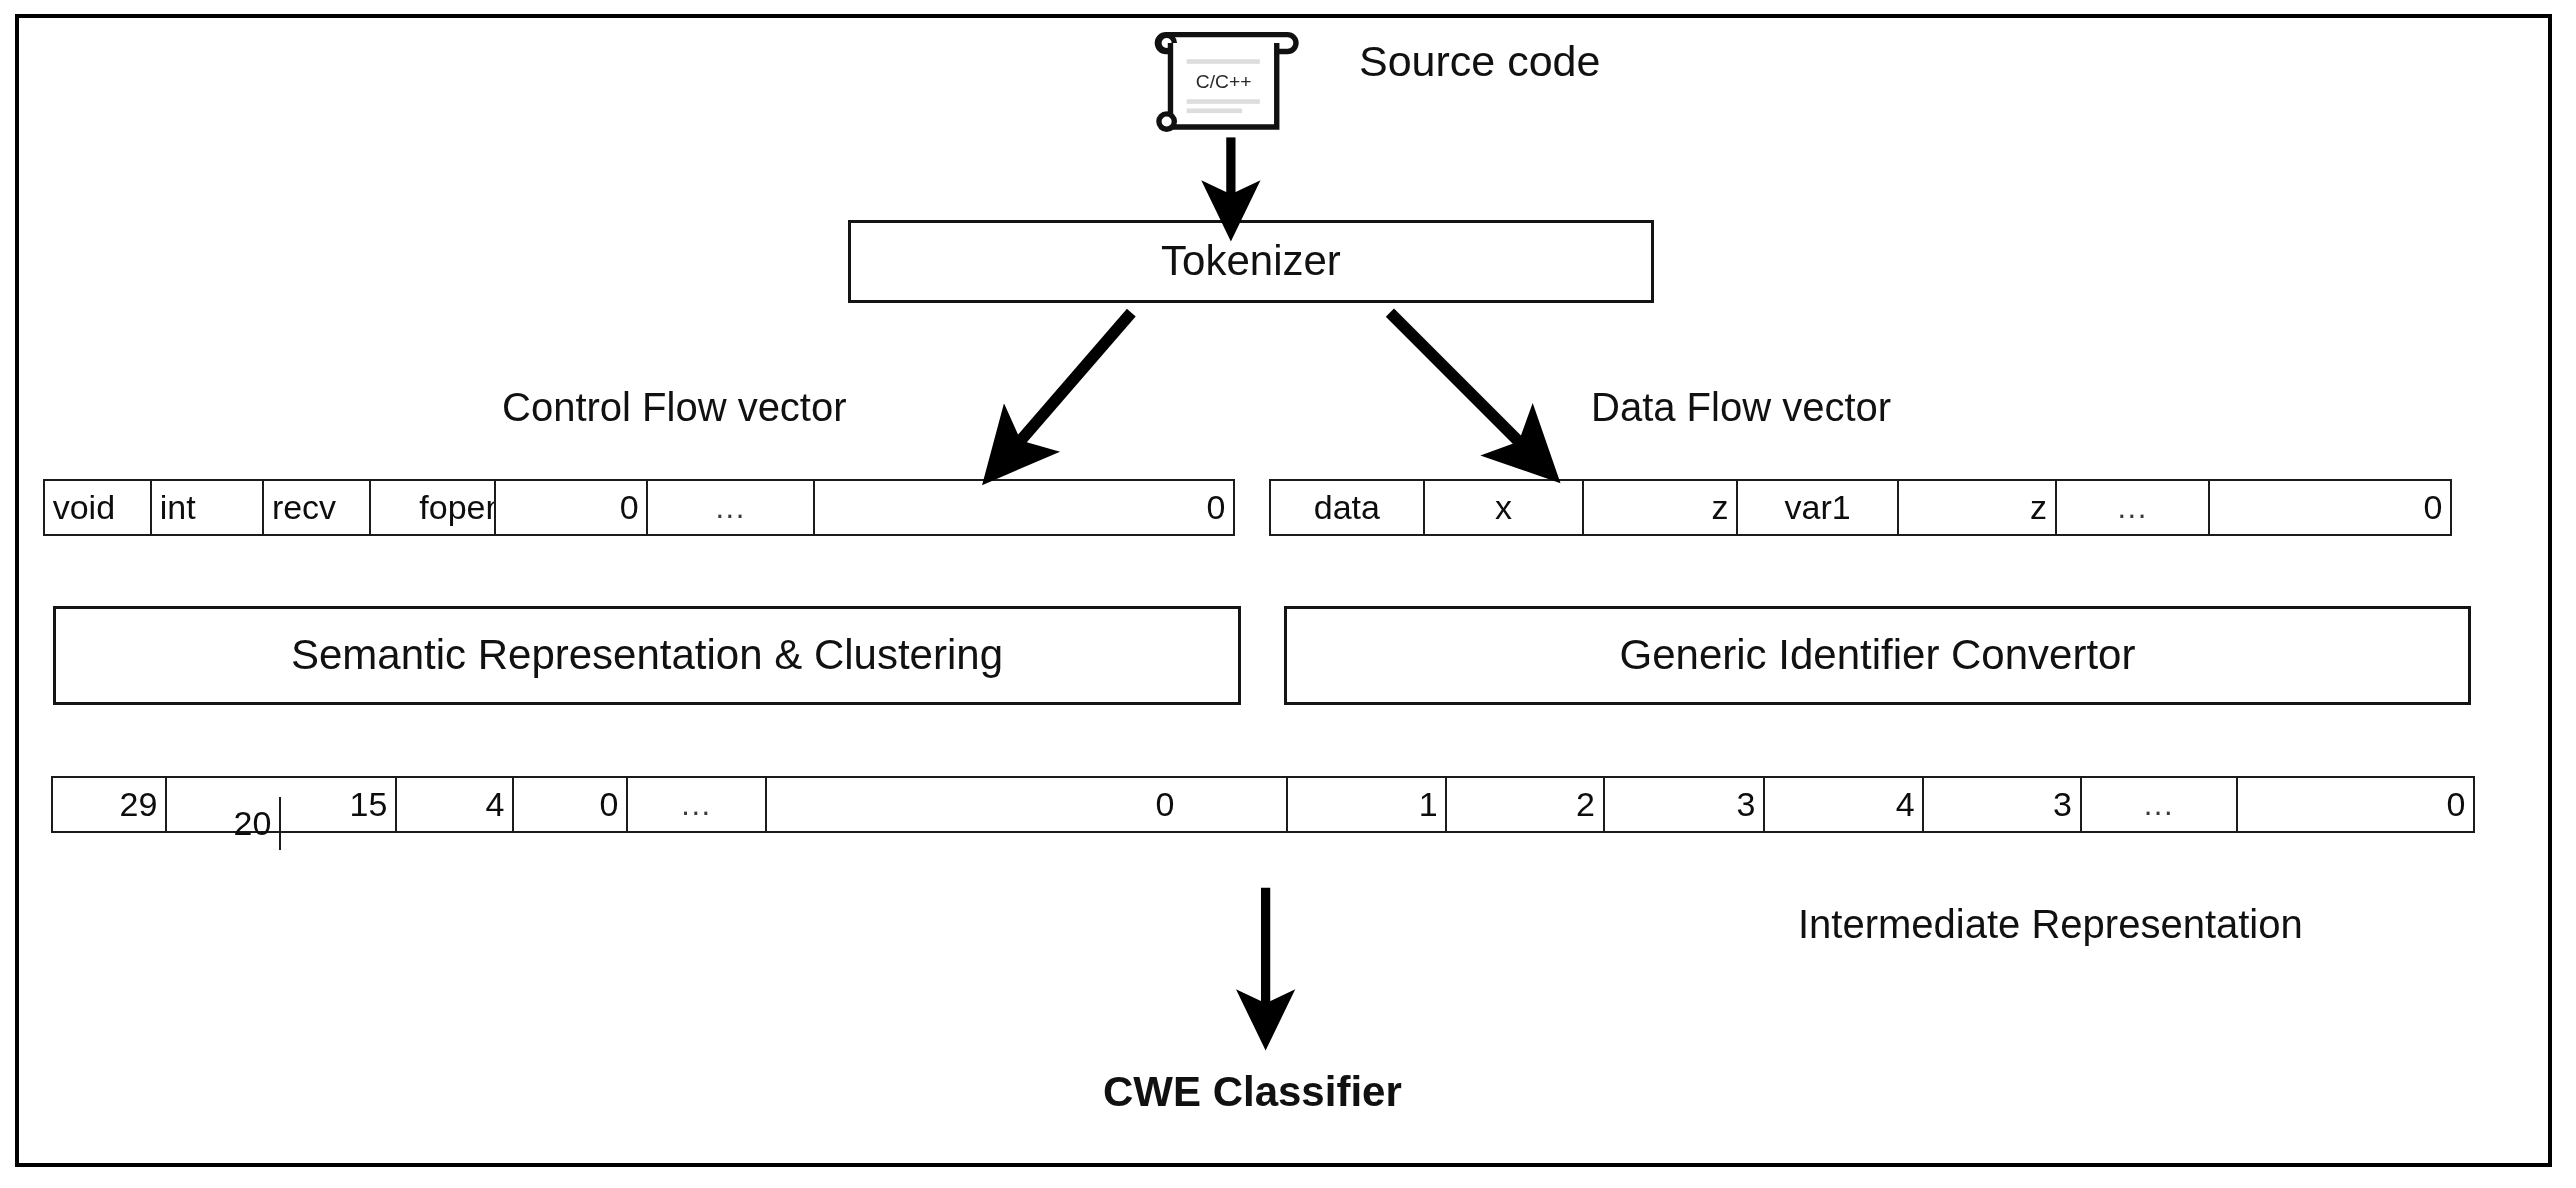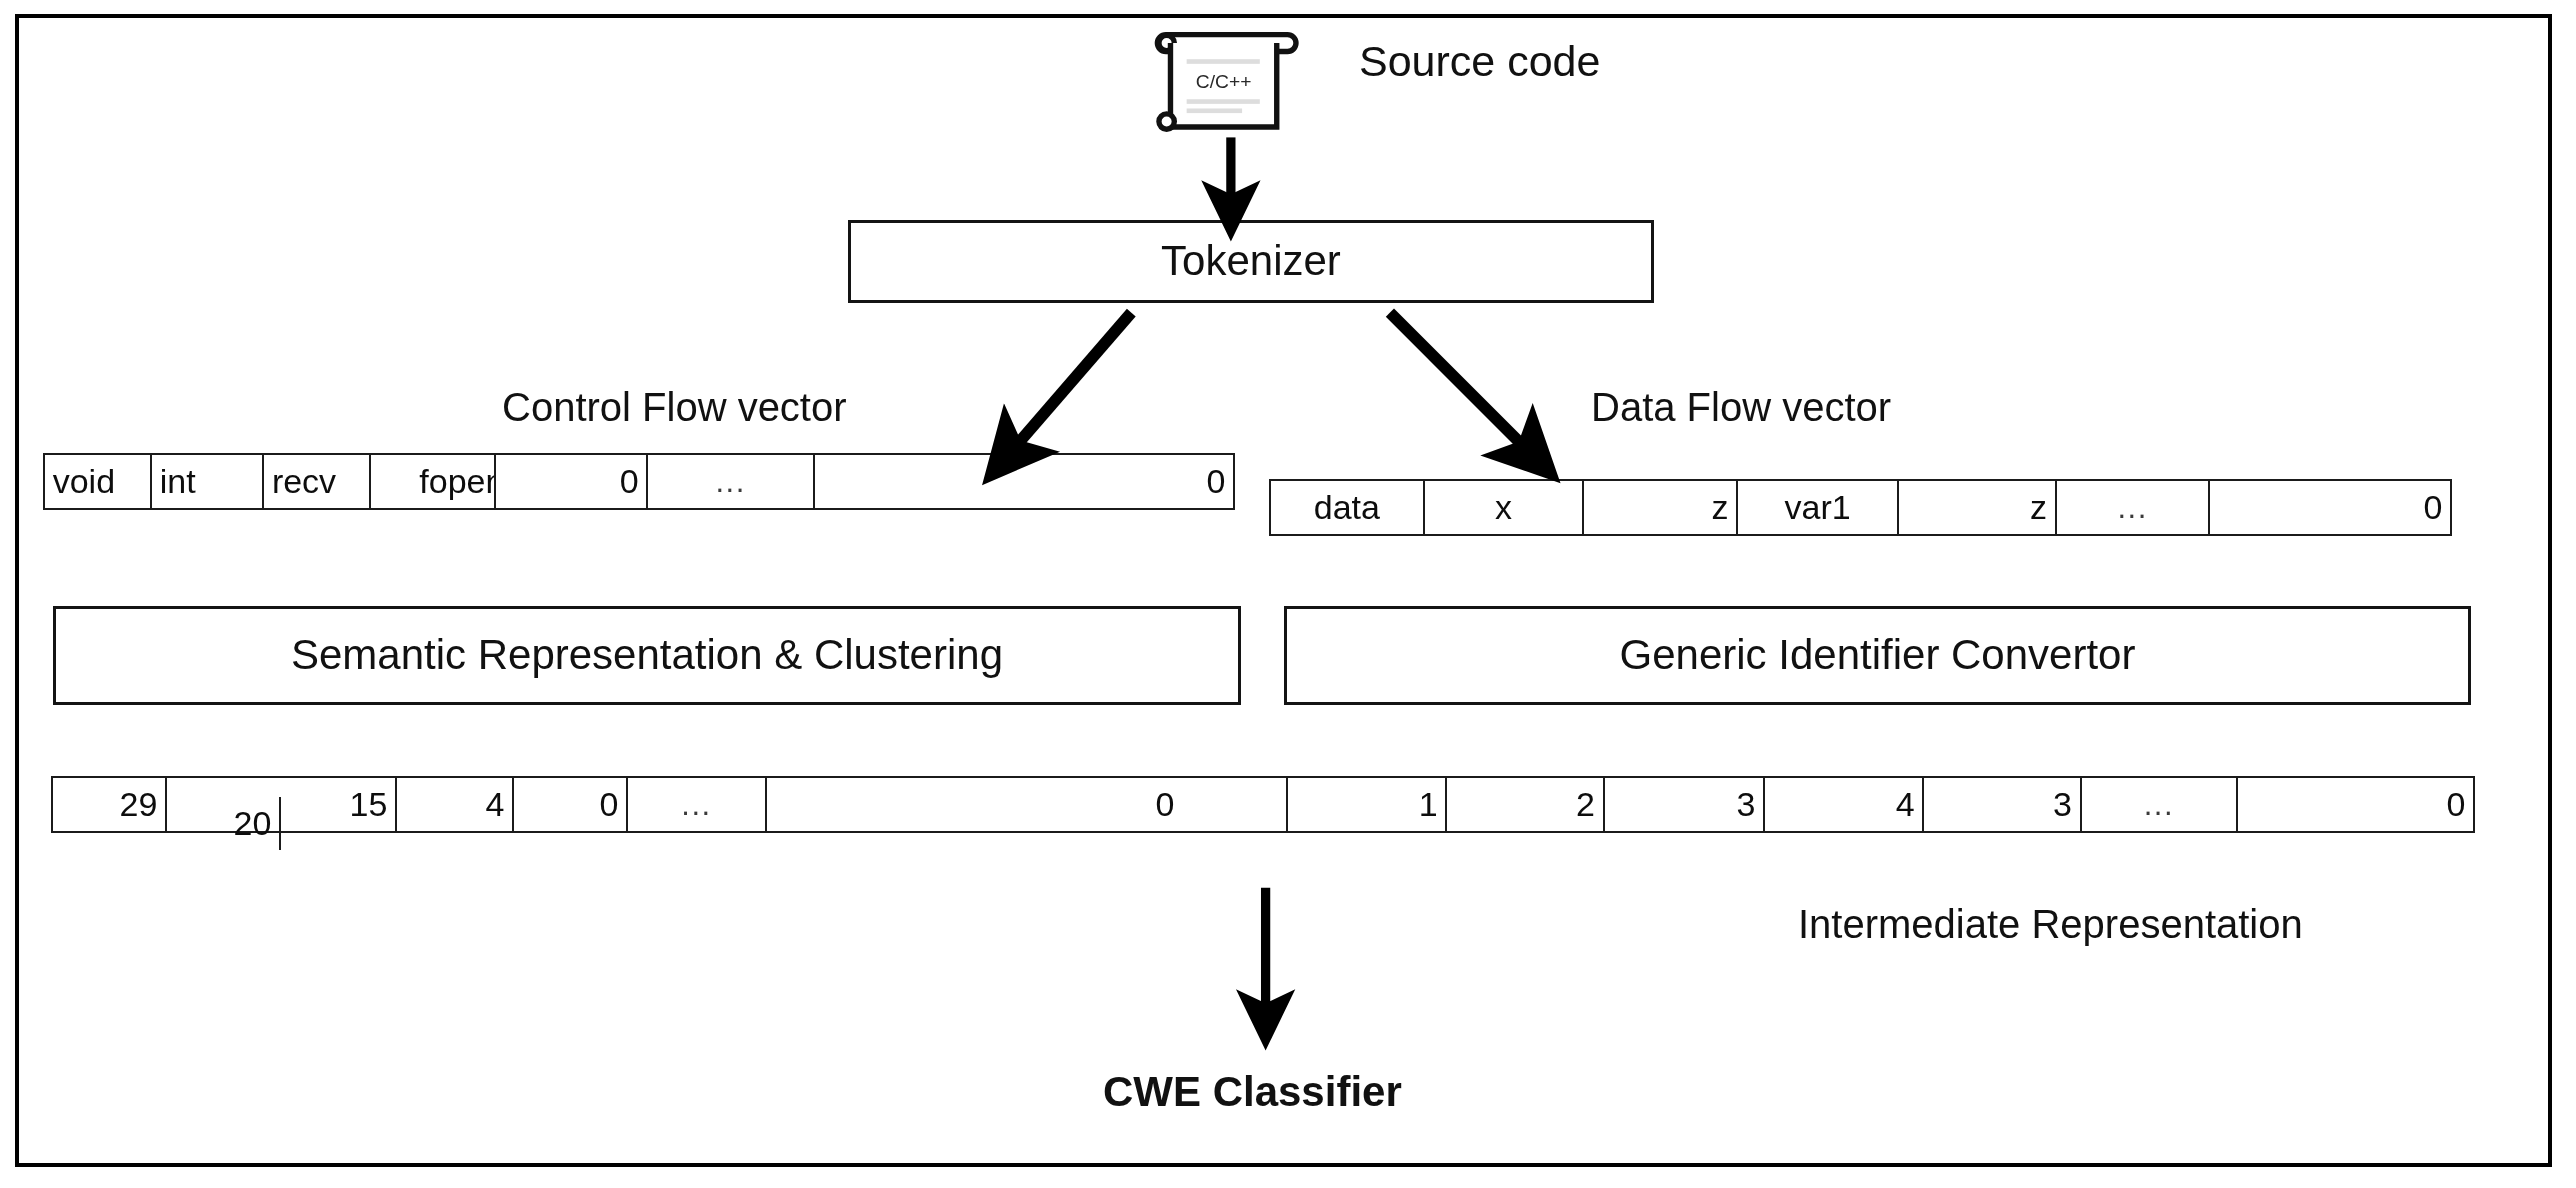--- a/index.html
+++ b/index.html
@@ -128,21 +128,21 @@
   <div class="text-label" style="left:1359px; top:37px; font-size:43px;">Source code</div>
 
   <div class="proc-box" style="left:848px; top:220px; width:806px; height:83px;">
     <span class="proc-label">Tokenizer</span>
   </div>
 
   <div class="text-label" style="left:502px; top:385px;">Control Flow vector</div>
 
   <div class="text-label" style="left:1591px; top:385px;">Data Flow vector</div>
 
-  <div class="vec-row" id="cf-row" style="left:43px; top:453px; width:1192px;text-align:center;">
+  <div class="vec-row" id="cf-row" style="left:43px; top:479px; width:1192px;text-align:center;">
       <div class="vec-cell al-left" style="width: 108px;">void</div>
       <div class="vec-cell al-left" style="width: 113px;">int</div>
       <div class="vec-cell al-left" style="width: 108px;">recv</div>
       <div class="vec-cell al-left" style="width: 125px; padding-left: 48px;">fopen</div>
       <div class="vec-cell al-right" style="width: 154px;">0</div>
       <div class="vec-cell al-center ellipsis" style="width: 168px;">...</div>
       <div class="vec-cell al-right" style="width: 422px;">0</div>
     </div>
 
   <div class="vec-row" id="df-row" style="left:1269px; top:479px; width:1183px;">

